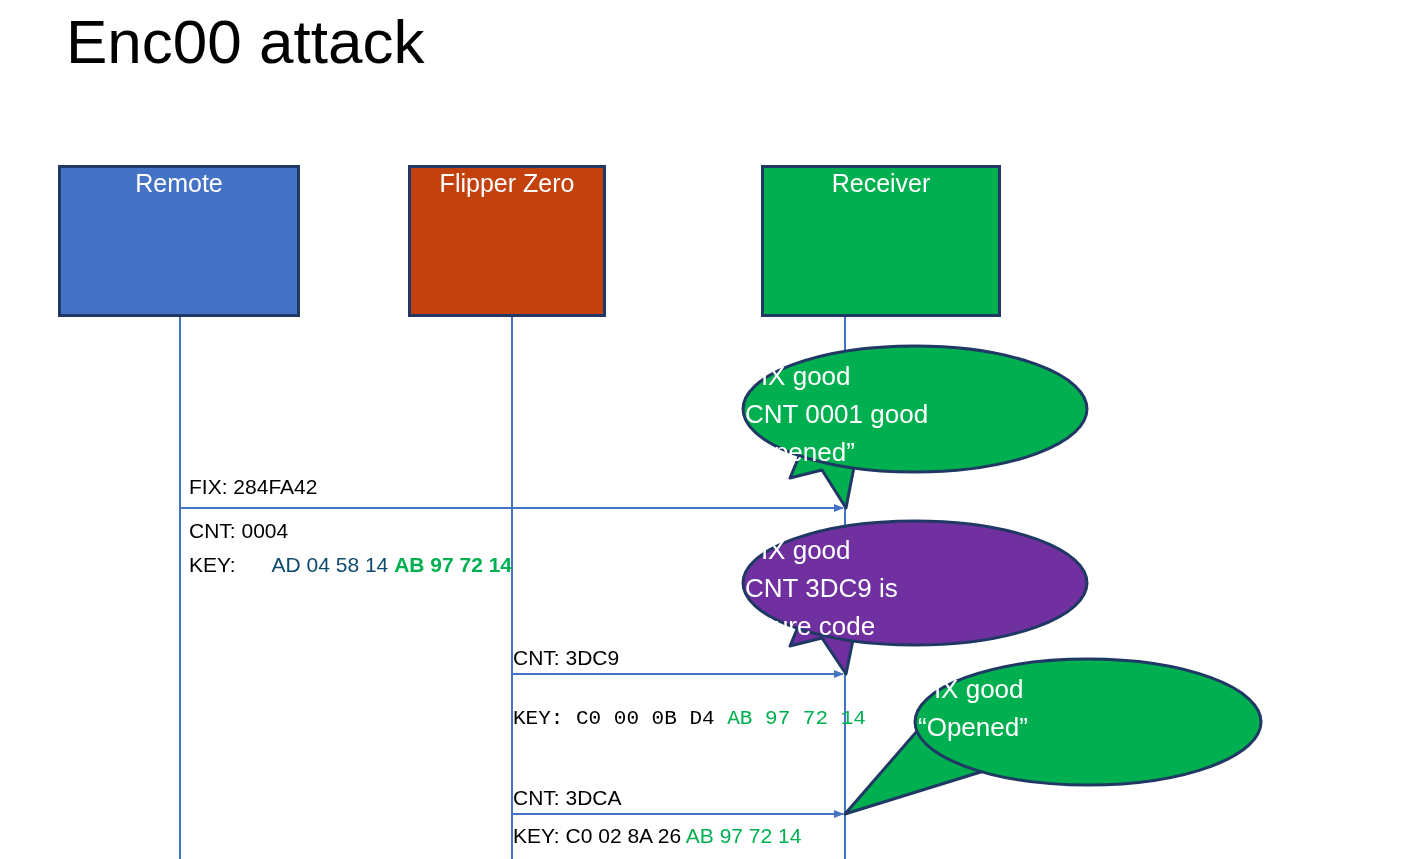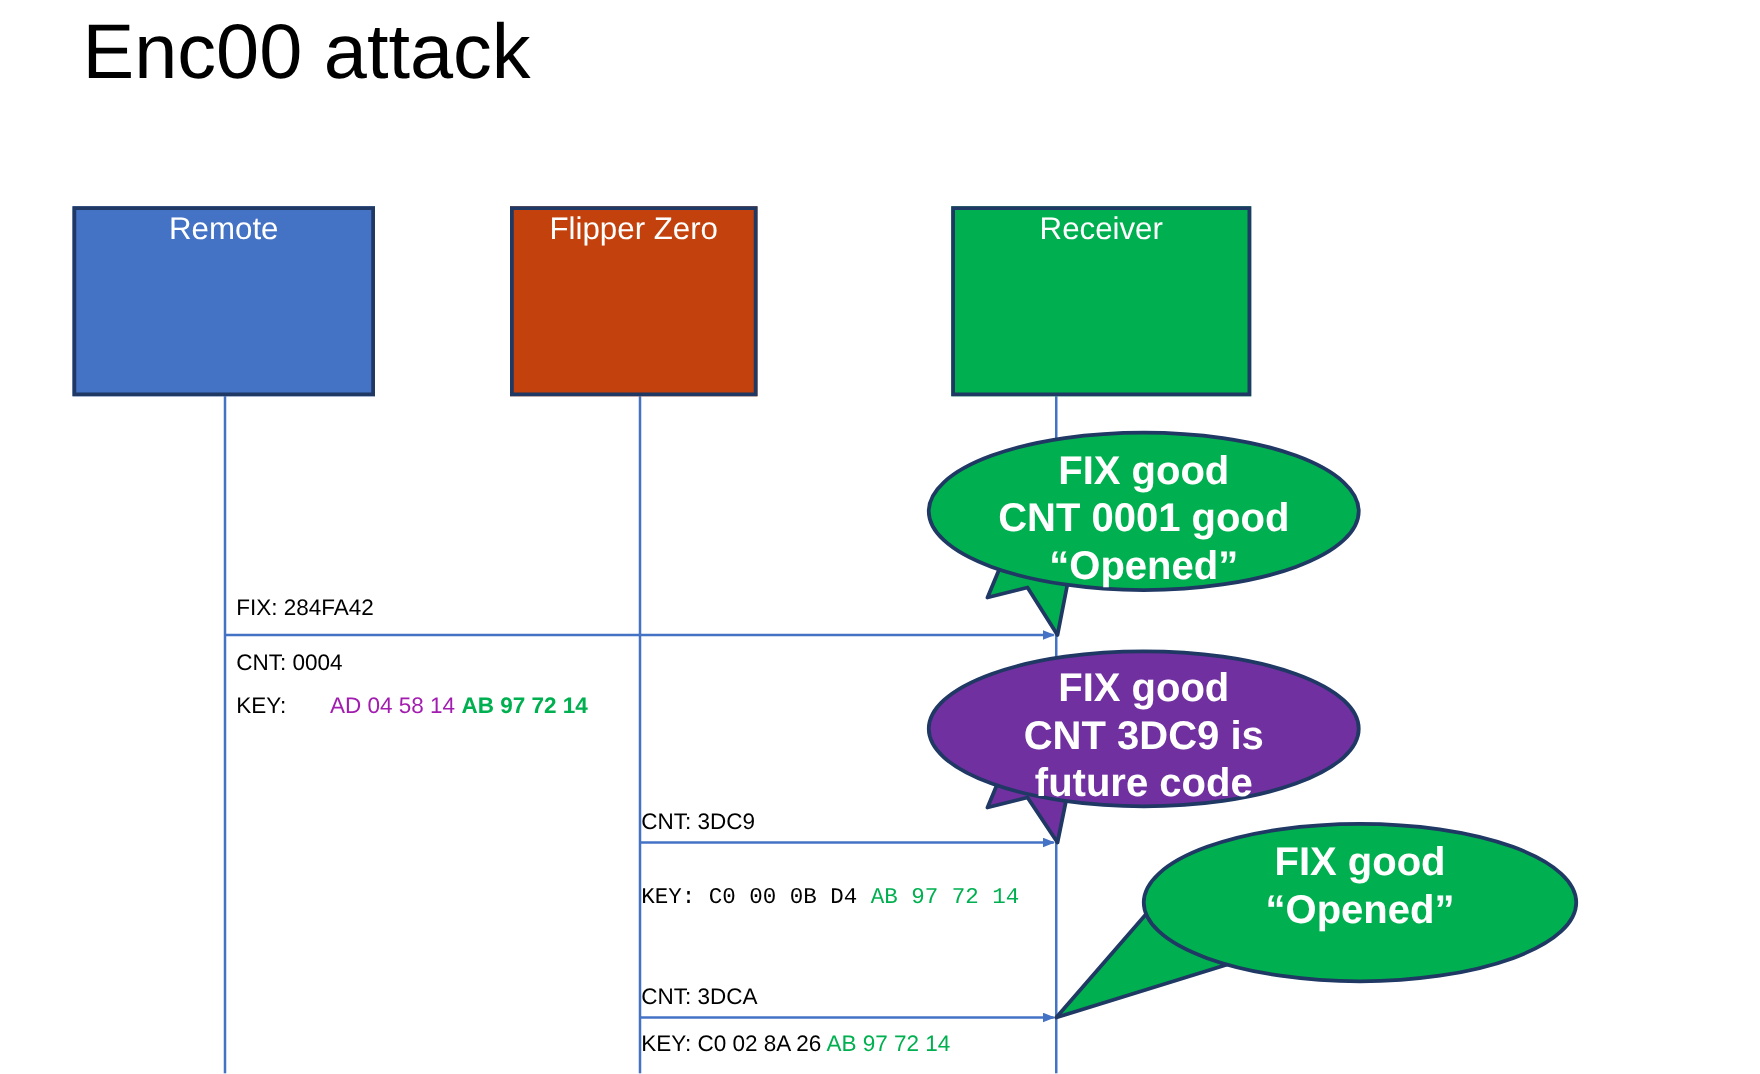--- a/index.html
+++ b/index.html
@@ -45,36 +45,35 @@
     justify-content: center;
   }
   .actor-label {
     color: #ffffff;
     font-size: 25px;
     line-height: 30px;
     white-space: nowrap;
   }
   .msg-text {
     position: absolute;
-    font-size: 18px;
+    font-size: 21px;
     line-height: 33px;
     color: #000000;
     white-space: nowrap;
   }
-  .hex-red { color: #a21caf; margin-left: 30px; }
+  .hex-red { color: #0c4a6e; margin-left: 30px; }
   .hex-green { color: #00B050; }
   .bold { font-weight: bold; }
   .callout-text {
     position: absolute;
     color: #ffffff;
-    font-size: 32px;
+    font-size: 26px;
     line-height: 38px;
-    text-align: center;
+    text-align: left;
     white-space: nowrap;
-    font-weight: bold;
   }
 </style>
 </head>
 <body>
 
 <div id="slide">
 
   <div class="slide-title">Enc00 attack</div>
 
   <svg id="slide-svg" viewBox="0 0 1408 859">

